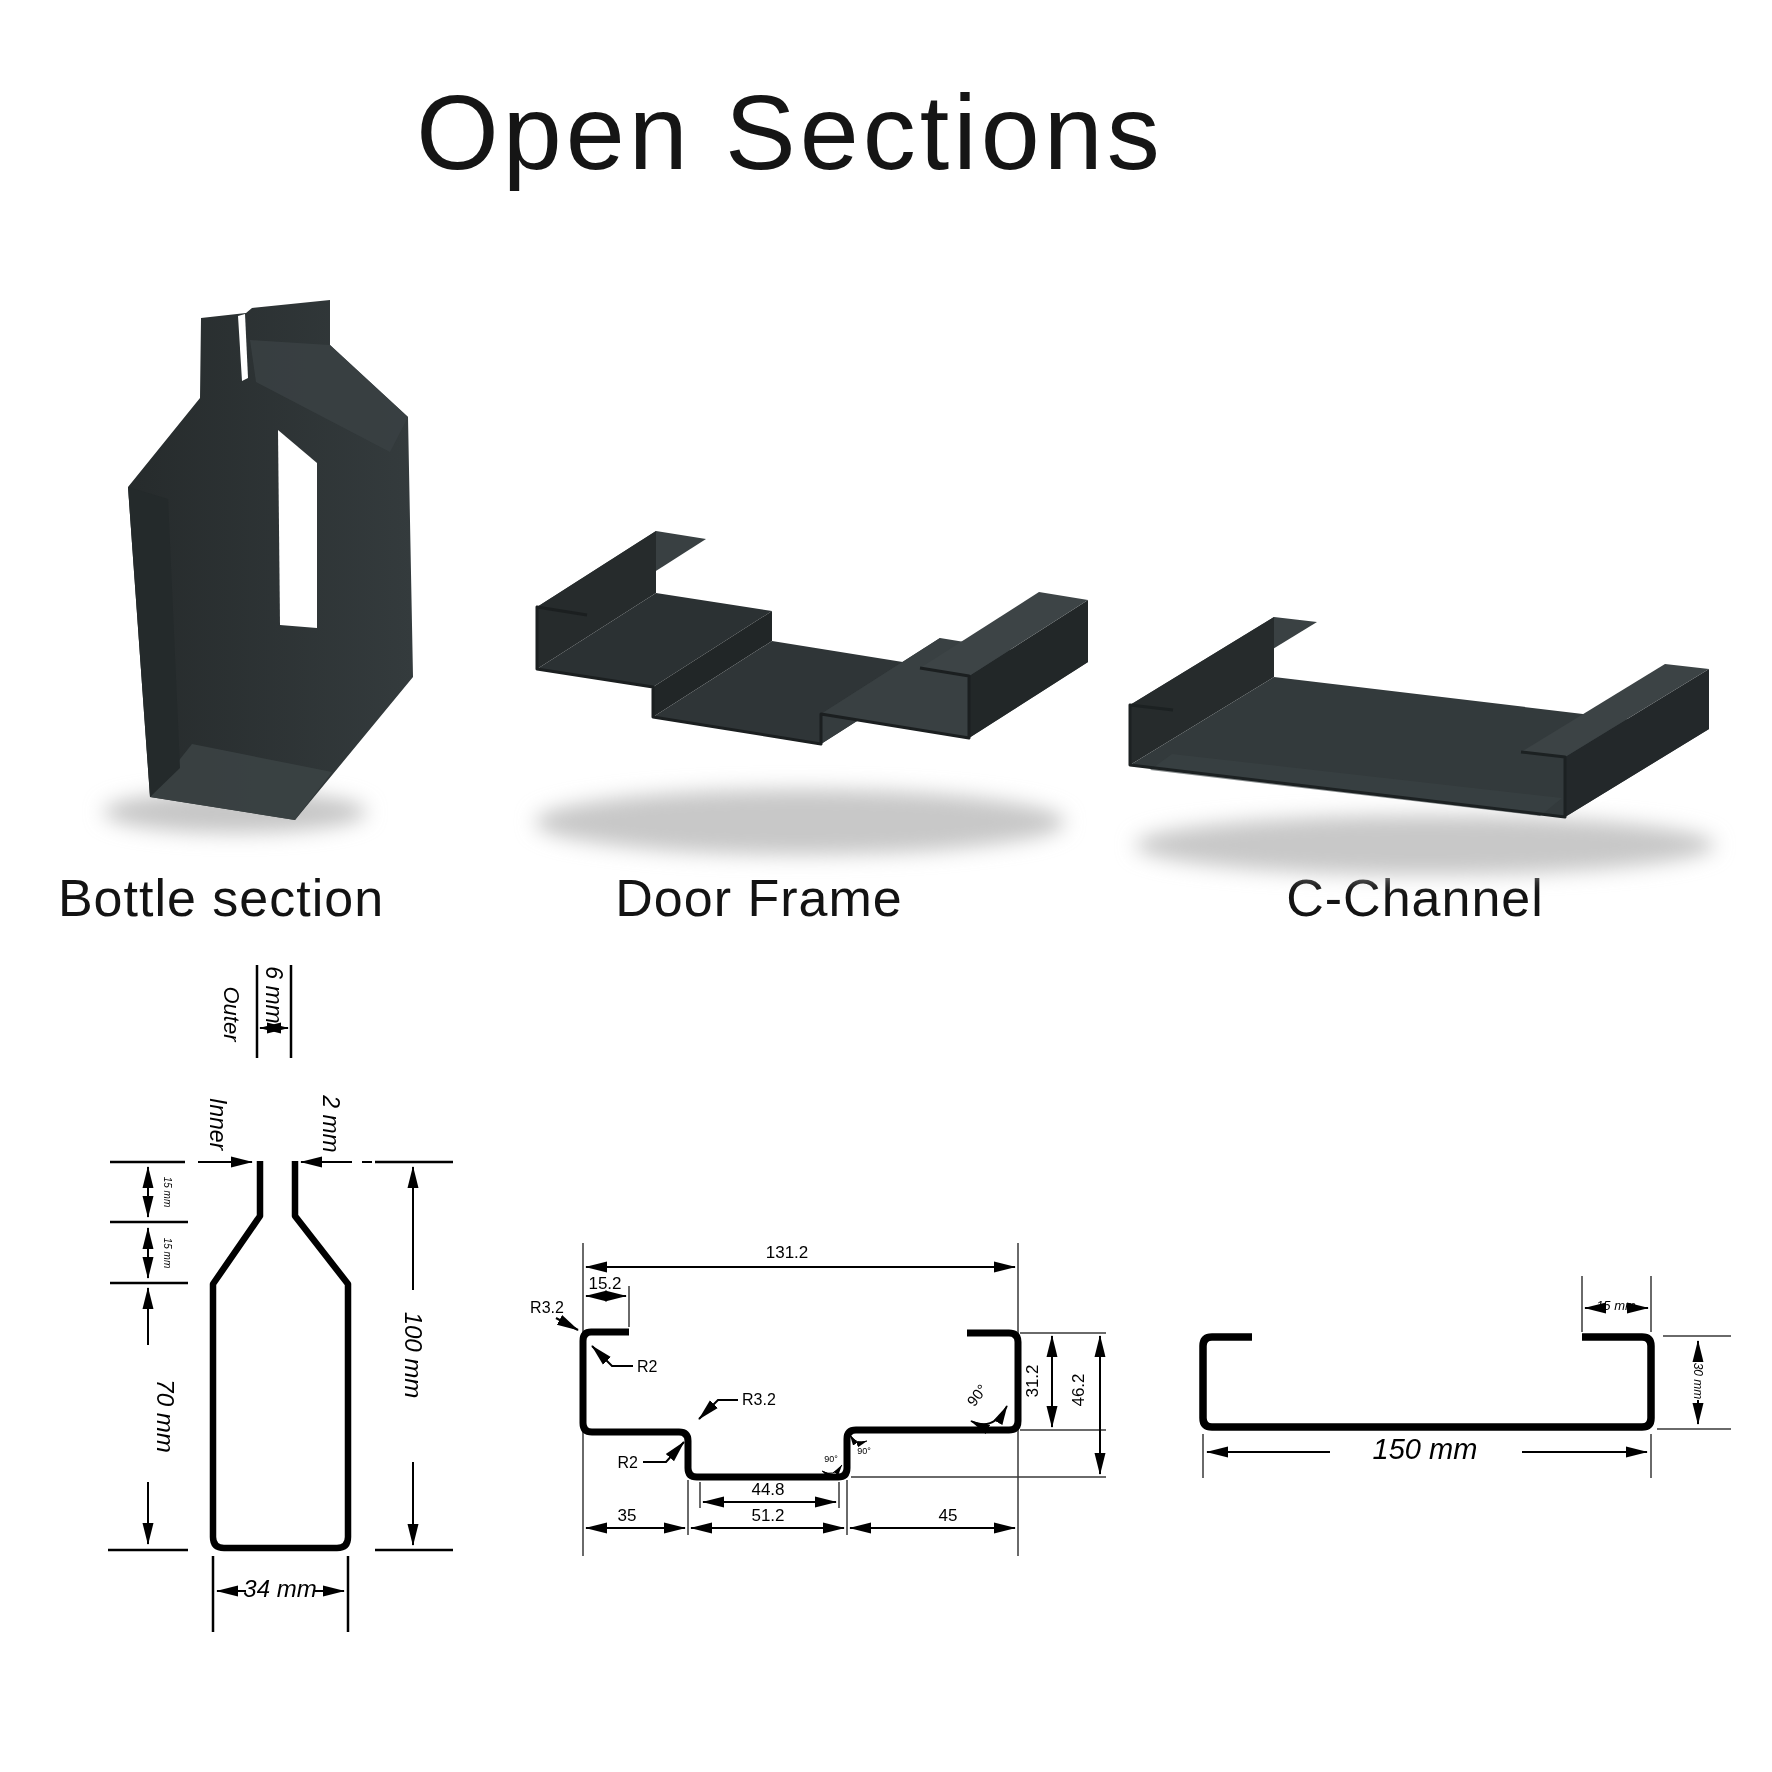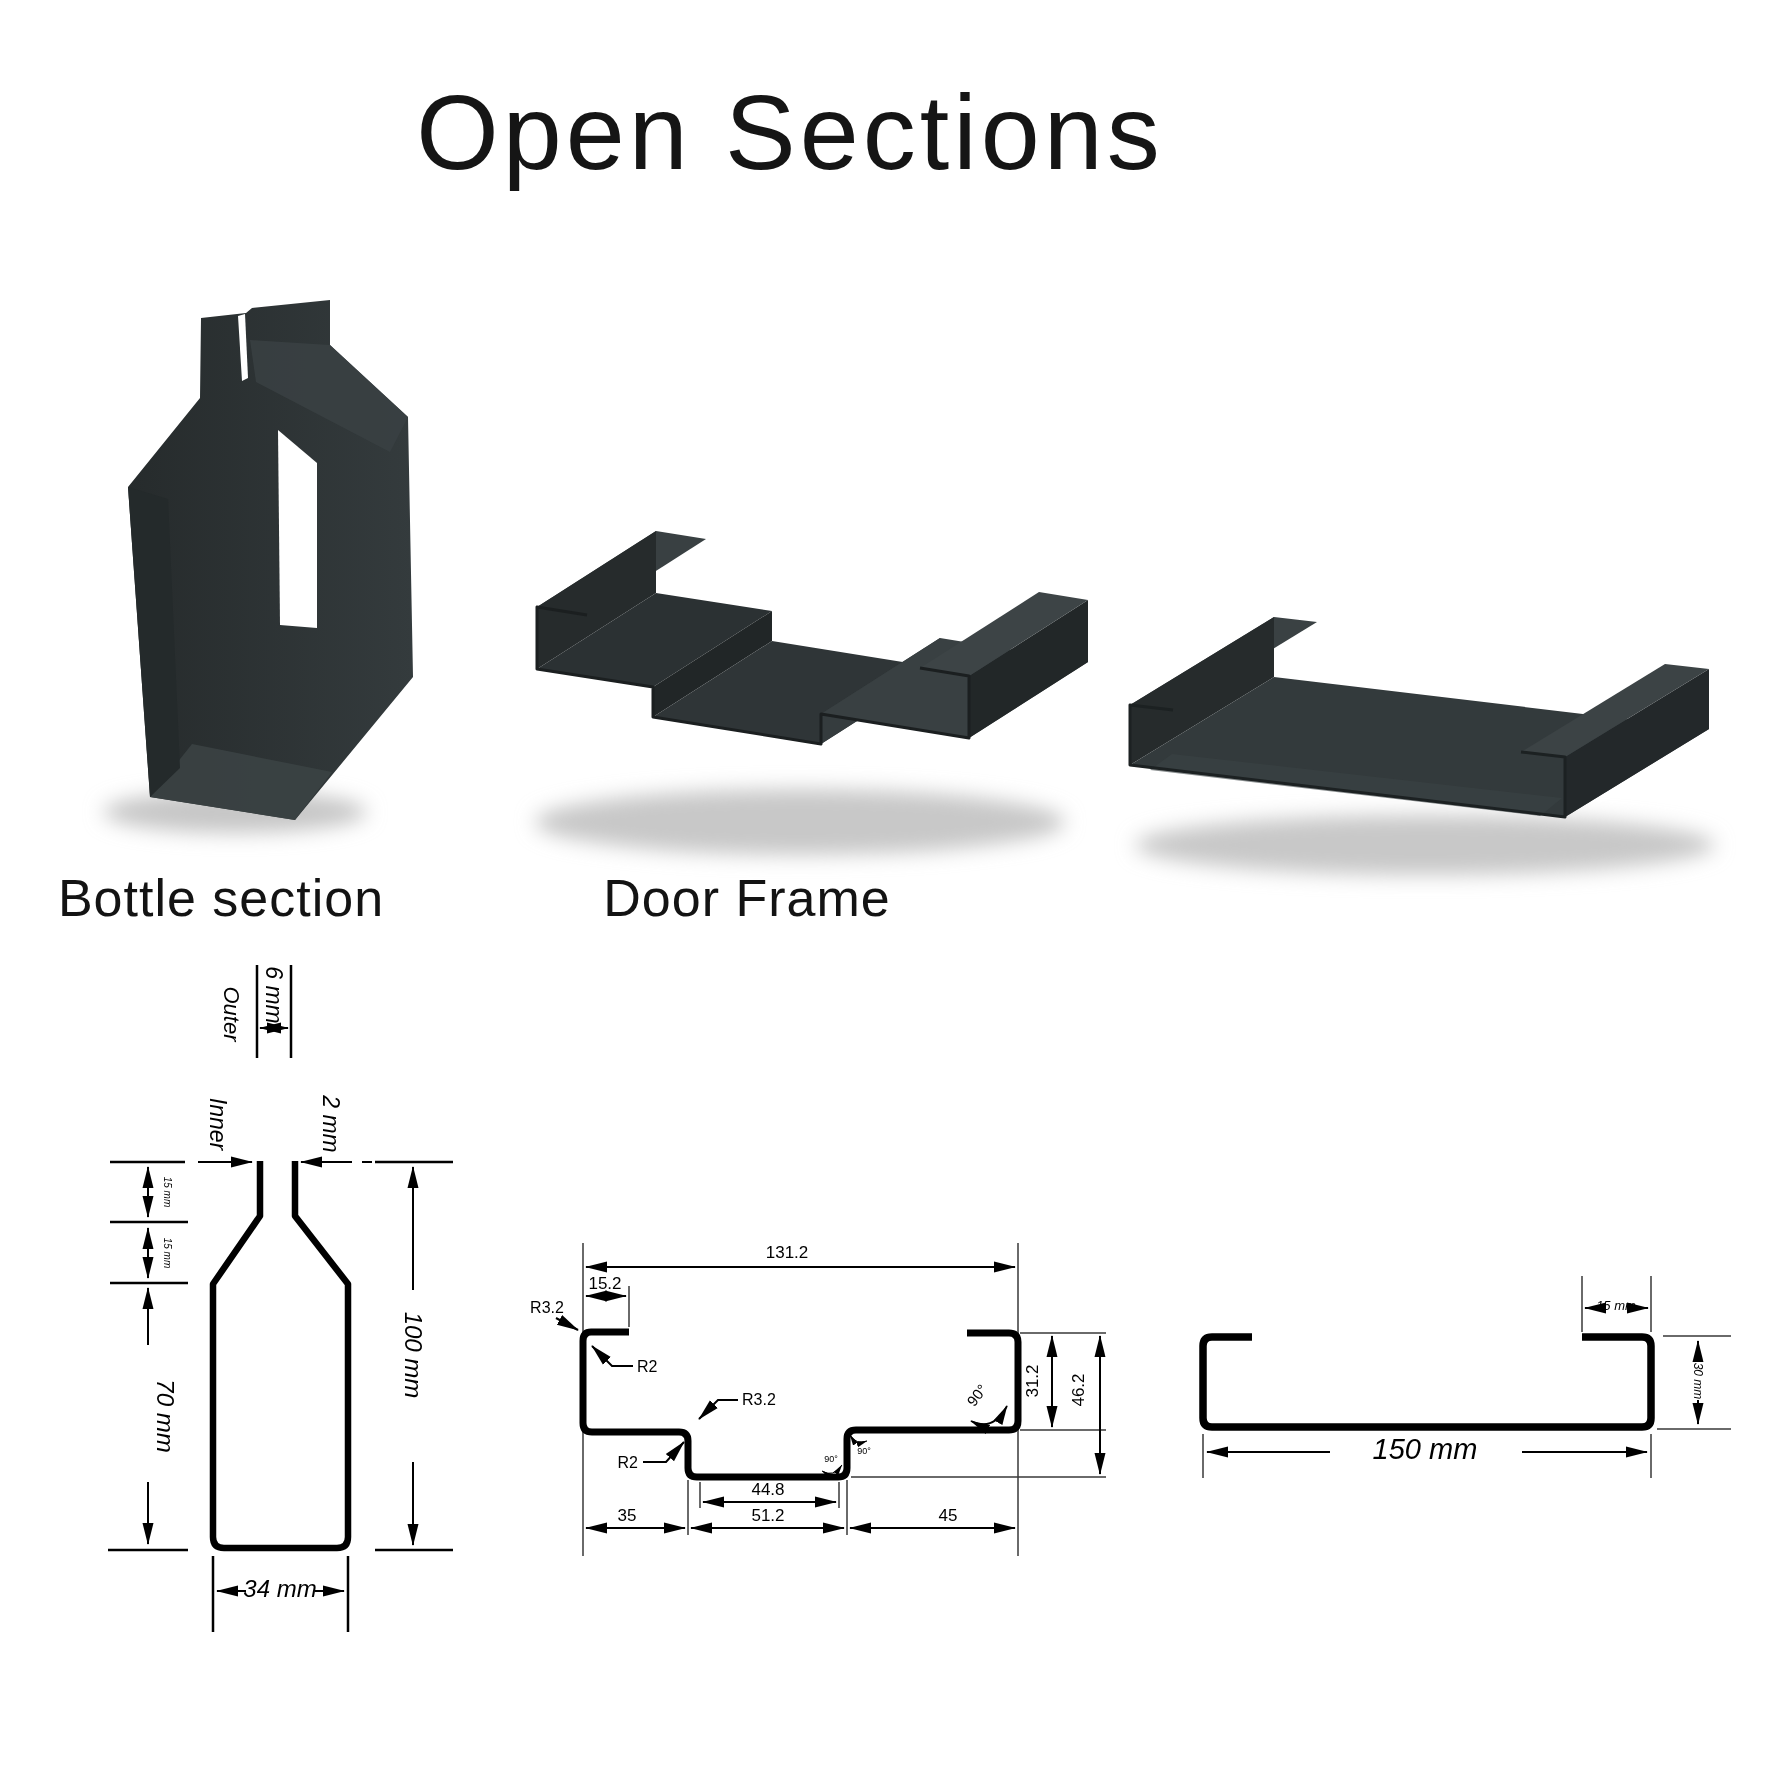--- a/index.html
+++ b/index.html
@@ -3,38 +3,39 @@
 <meta charset="utf-8">
 <style>
   html,body{margin:0;padding:0;background:#fff;}
   #canvas{position:relative;width:1772px;height:1772px;background:#fff;overflow:hidden;
           font-family:"Liberation Sans",sans-serif;}
   .title{position:absolute;top:72px;left:0;width:1580px;text-align:center;
          font-size:106px;font-weight:400;letter-spacing:4px;color:#151515;}
   .sec-label{position:absolute;top:868px;font-size:52px;font-weight:400;
              letter-spacing:1px;color:#131313;text-align:center;}
   #lbl-bottle{left:21px;width:400px;}
-  #lbl-door{left:557px;width:380px;}
+  #lbl-door{left:569px;width:380px;}
   #lbl-c{left:1225px;width:380px;}
   svg{position:absolute;top:0;left:0;}
   text{fill:#000;font-family:"Liberation Sans",sans-serif;}
   .dimtxt{font-style:italic;}
   .thin{stroke:#3a3a3a;stroke-width:1.5;fill:none;}
   .dimln{stroke:#000;stroke-width:2;fill:none;}
   .dimln25{stroke:#000;stroke-width:2.5;fill:none;}
 </style>
 </head>
 <body>
 
 <div id="canvas">
 
   <div class="title">Open Sections</div>
 
   <div id="lbl-bottle" class="sec-label">Bottle section</div>
   <div id="lbl-door" class="sec-label">Door Frame</div>
+  <div id="lbl-c" class="sec-label">C-Channel</div>
 
   <svg width="1772" height="1772" viewBox="0 0 1772 1772">
     <defs>
       <marker id="ah" viewBox="0 0 12 8" refX="11.5" refY="4" markerWidth="11" markerHeight="7.4" orient="auto-start-reverse">
           <path d="M0,1 L12,4 L0,7 Z" fill="#000"></path>
         </marker>
       <filter id="soft" x="-60%" y="-60%" width="220%" height="220%">
         <feGaussianBlur stdDeviation="10"></feGaussianBlur>
       </filter>
       <linearGradient id="gBody" x1="0" y1="0" x2="1" y2="0">

